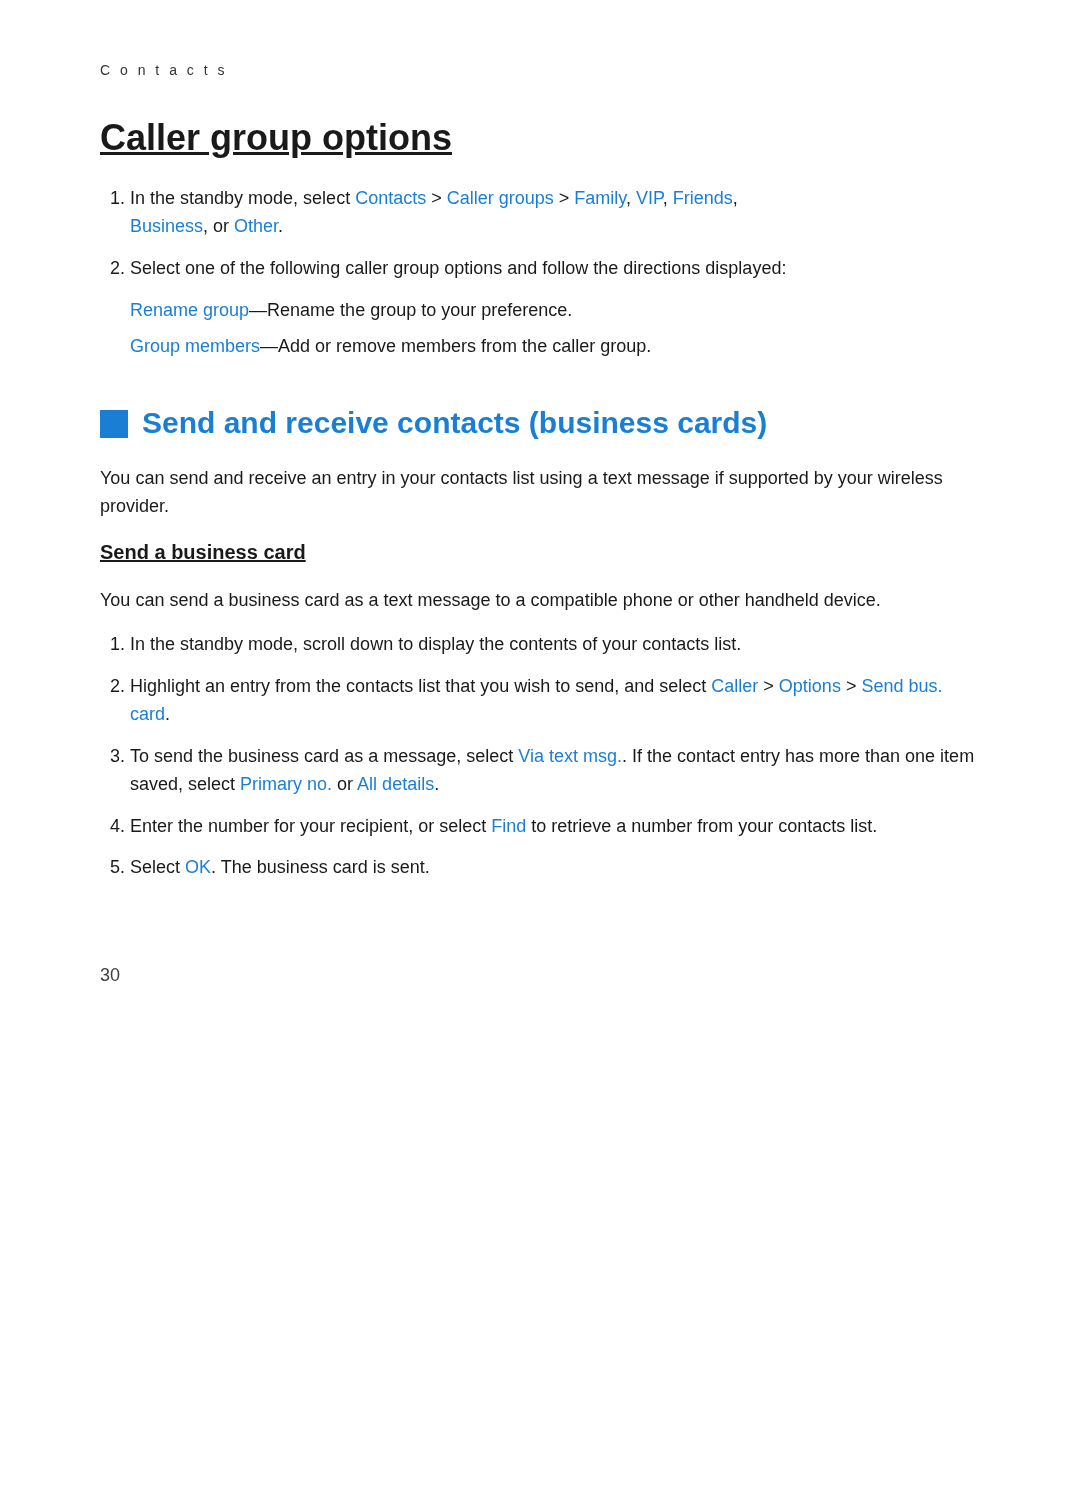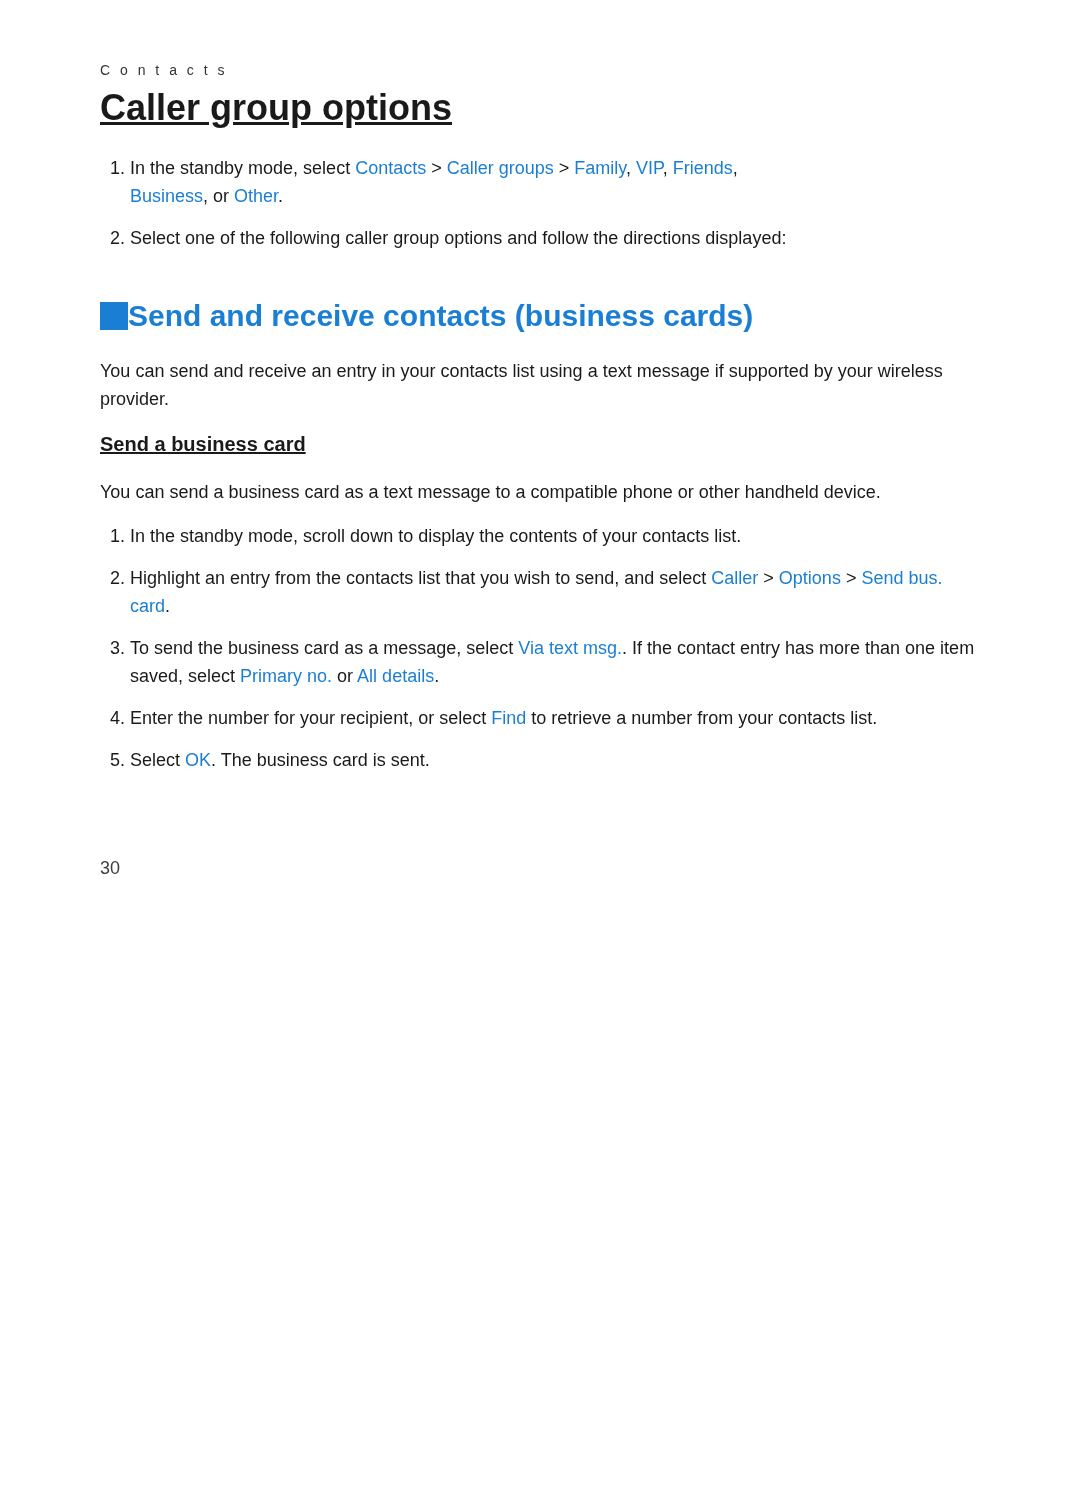--- a/index.html
+++ b/index.html
@@ -16,39 +16,41 @@
       width: 1080px;
       min-height: 1496px;
       padding: 60px 100px 80px 100px;
       line-height: 1.5;
     }
 
     .breadcrumb {
       font-size: 14px;
       letter-spacing: 3px;
       color: #333;
+      margin-bottom: 30px;
       font-weight: normal;
     }
 
     .section-title-underlined {
       font-size: 36px;
       font-weight: bold;
       text-decoration: underline;
       color: #1a1a1a;
       margin-bottom: 20px;
     }
 
     .section-title-boxed {
       font-size: 30px;
       font-weight: bold;
       color: #1a7fd4;
       margin-bottom: 20px;
       margin-top: 40px;
       display: flex;
       align-items: center;
+      gap: 14px;
     }
 
     .blue-square {
       width: 28px;
       height: 28px;
       background-color: #1a7fd4;
       flex-shrink: 0;
       margin-top: 2px;
     }
 
@@ -104,20 +106,26 @@
     <span class="link">Family</span>,
     <span class="link">VIP</span>,
     <span class="link">Friends</span>,<br>
     <span class="link">Business</span>, or
     <span class="link">Other</span>.
   </li>
   <li>
     Select one of the following caller group options and follow the directions displayed:
 
     <div class="definition-block">
+      <p>
+        <span class="link">Rename group</span>—Rename the group to your preference.
+      </p>
+      <p>
+        <span class="link">Group members</span>—Add or remove members from the caller group.
+      </p>
     </div>
   </li>
 </ol>
 
 <div class="section-title-boxed">
   <div class="blue-square"></div>
   <span>Send and receive contacts (business cards)</span>
 </div>
 
 <p>You can send and receive an entry in your contacts list using a text message if supported by your wireless provider.</p>

